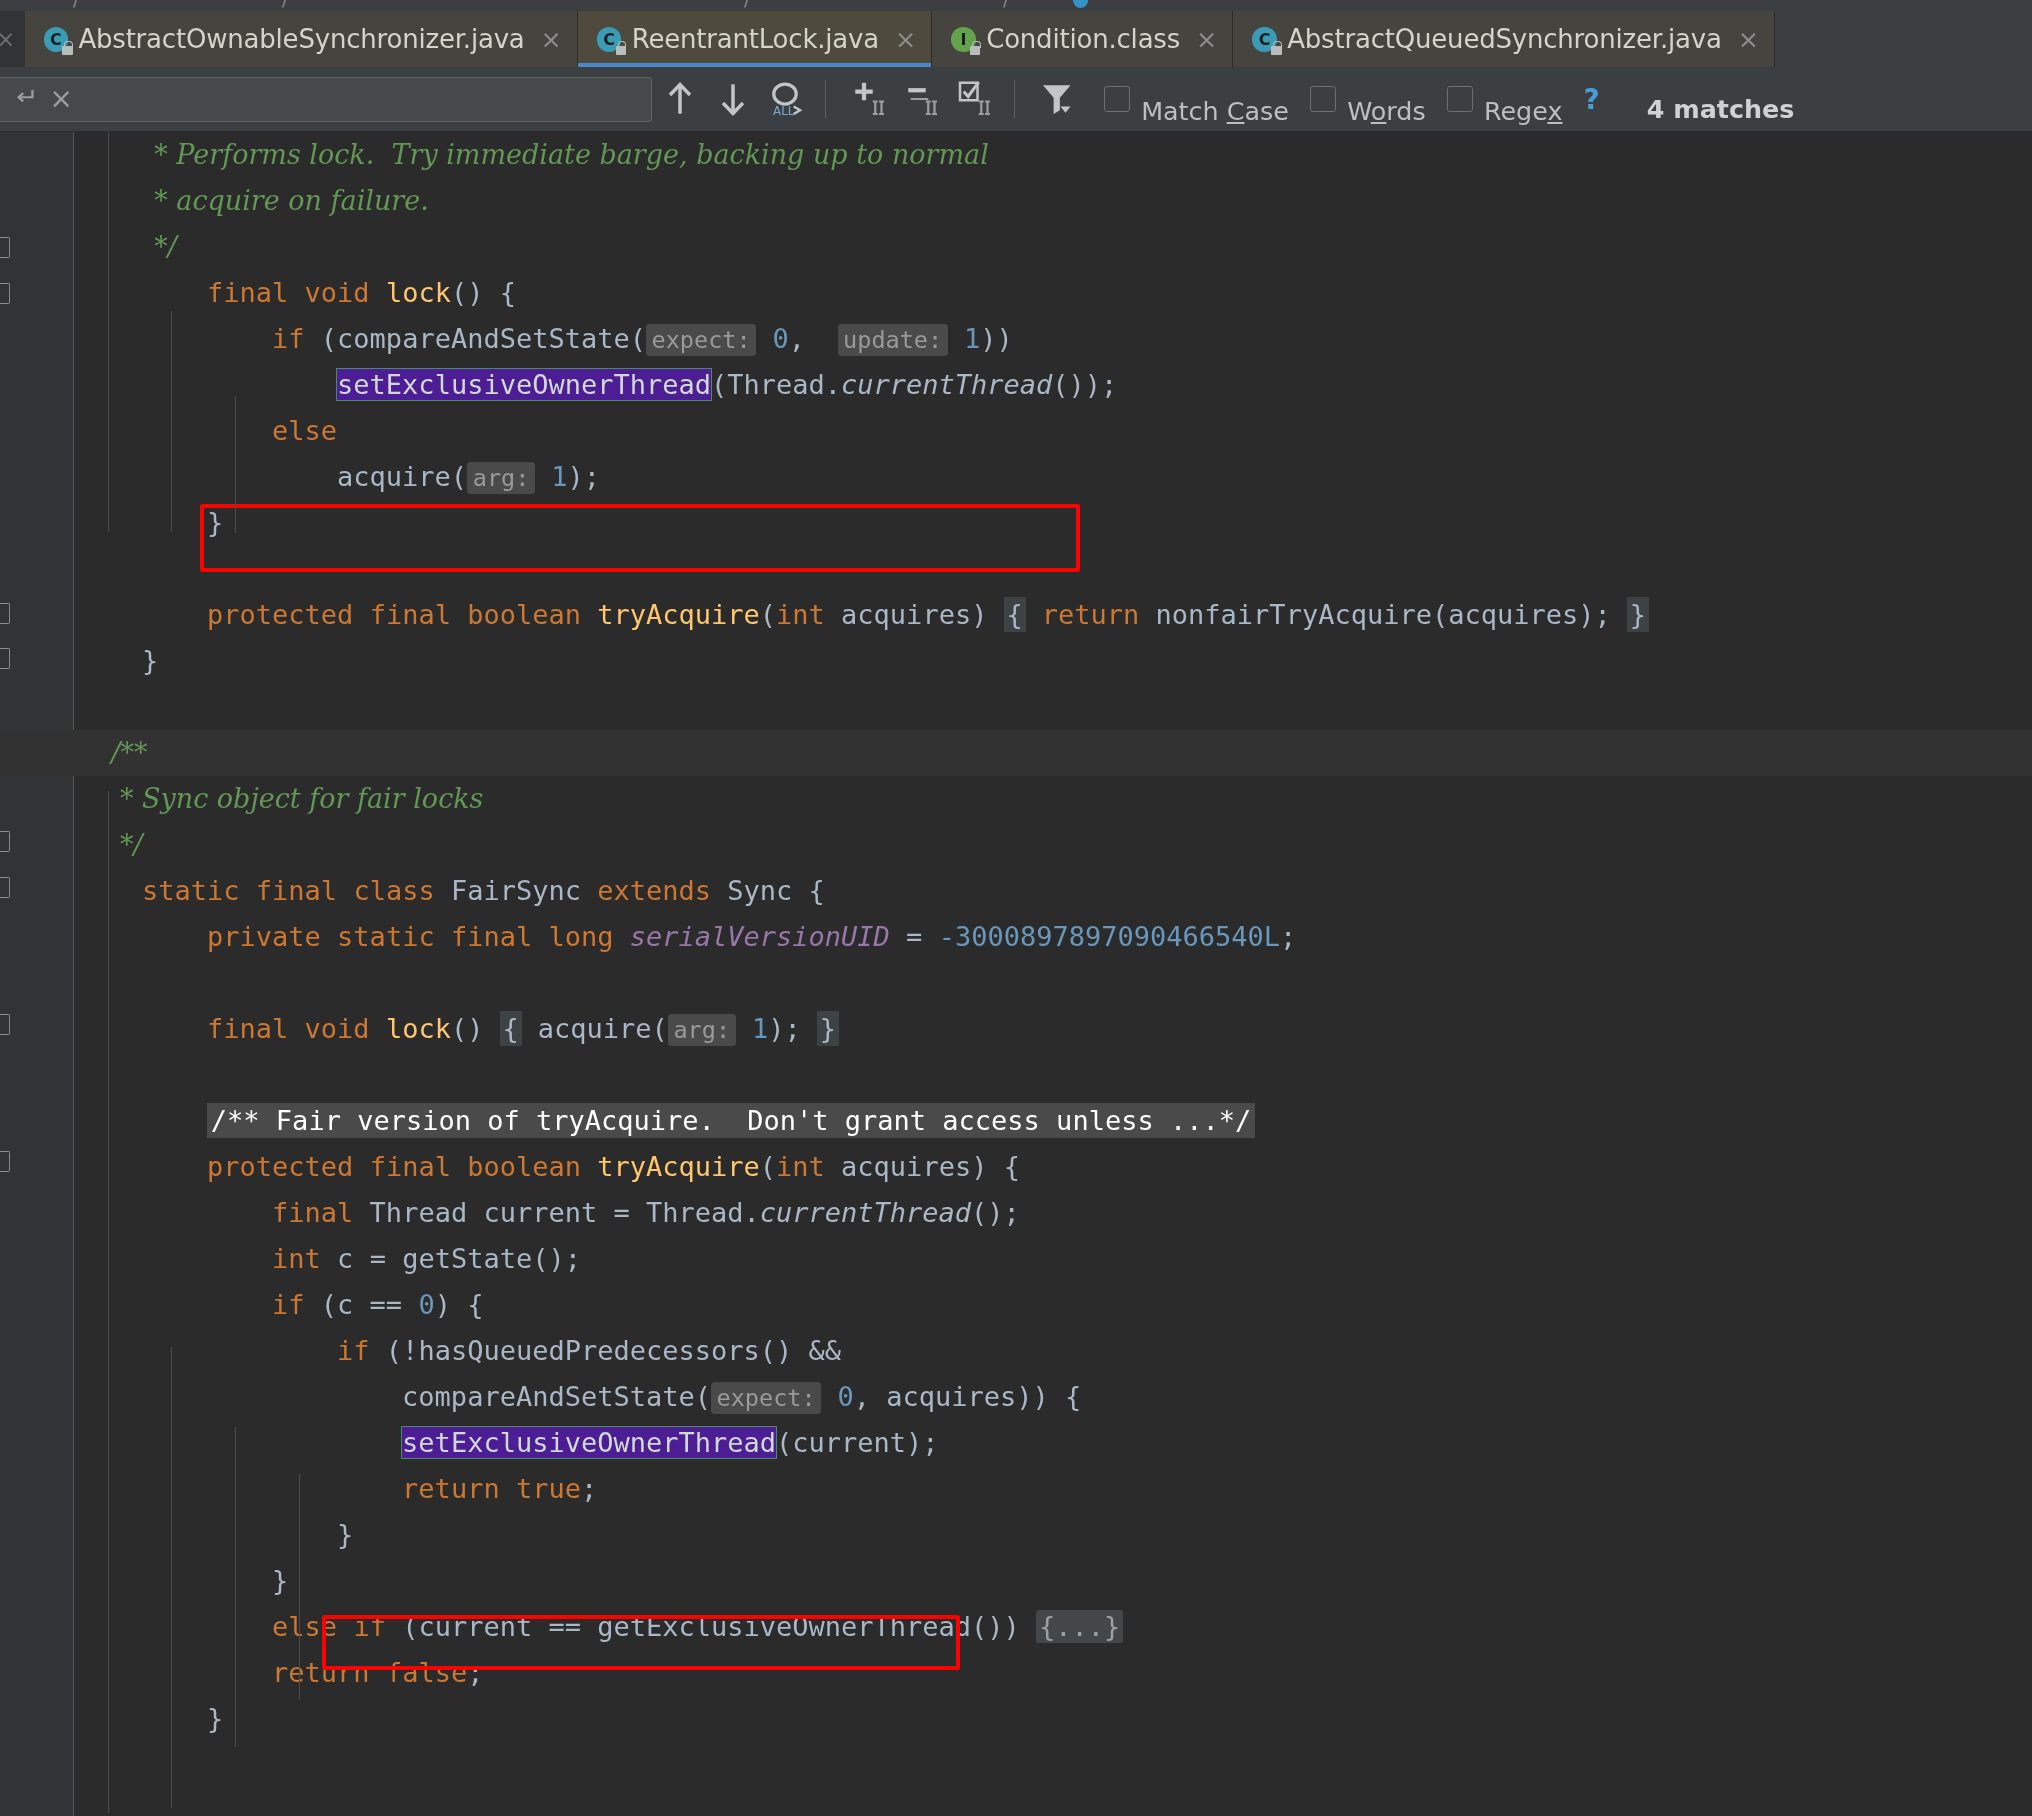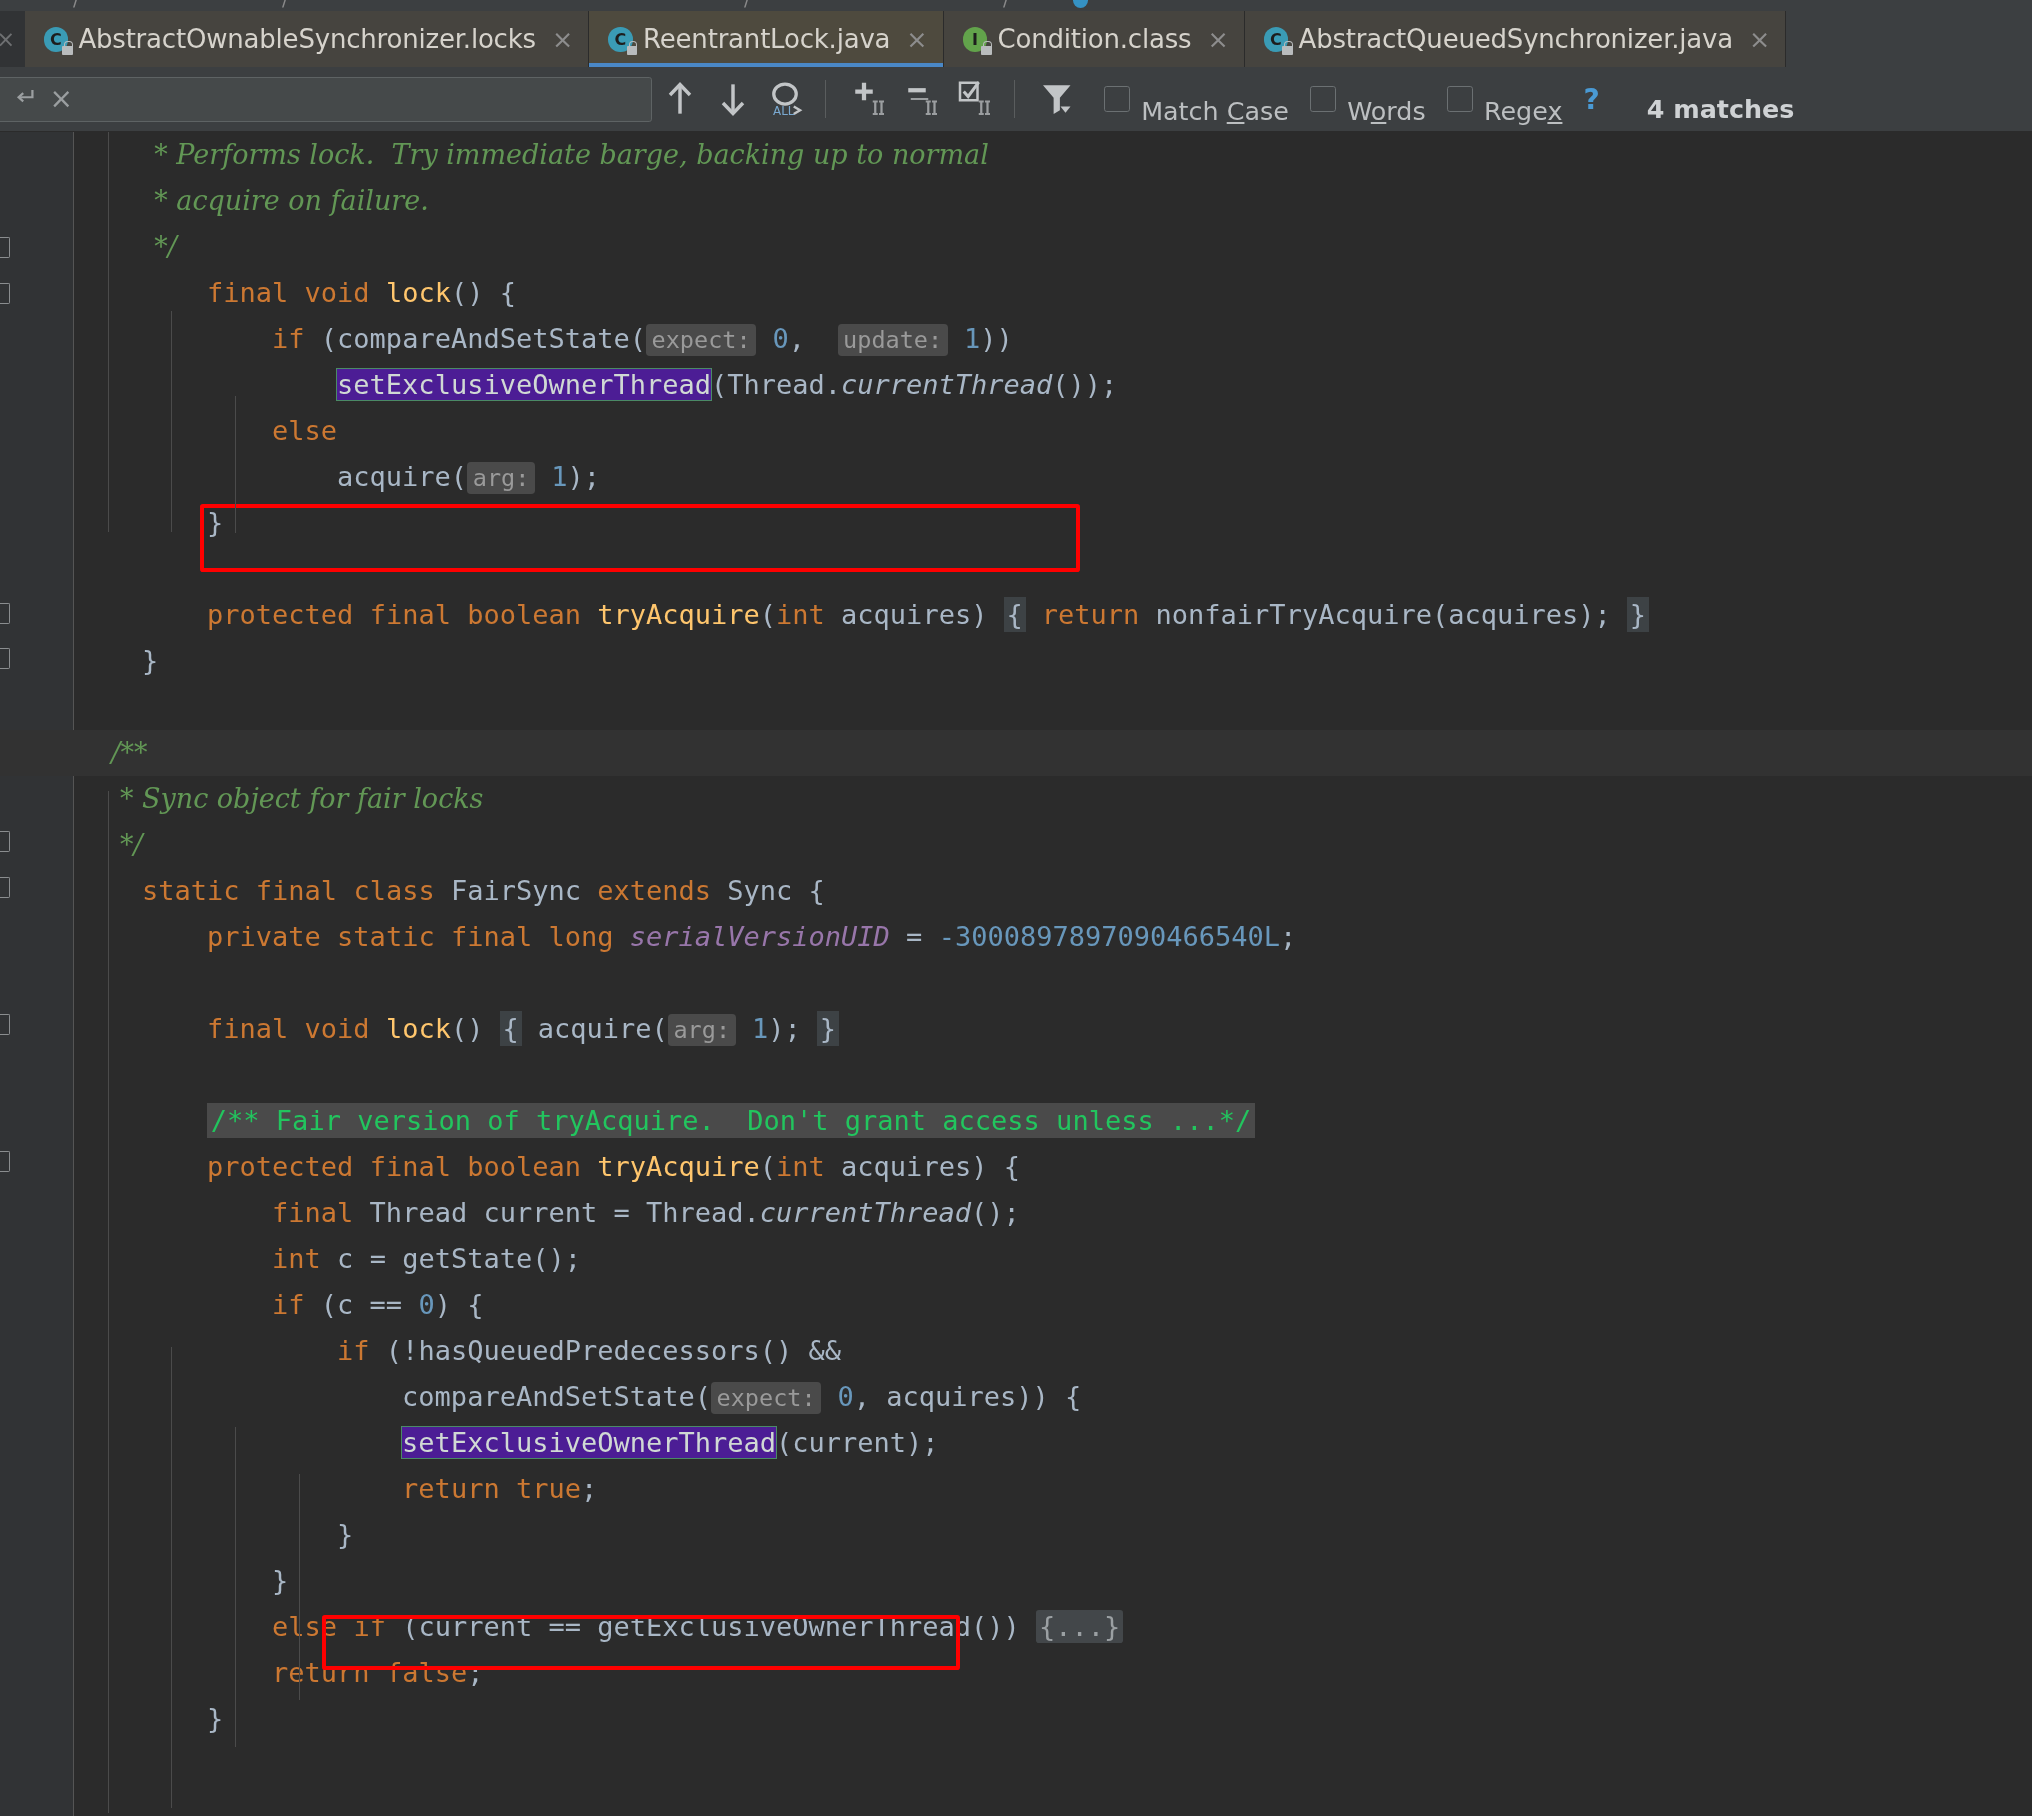--- a/index.html
+++ b/index.html
@@ -283,21 +283,21 @@
   }
   
   .fold {
     background: #43474a;
     color: #9ba0a3;
     border-radius: 2.8px;
     padding: 0.9px 2.8px;
   }
   .foldcmt {
     background: #4a4a4a;
-    color: #22c55e;
+    color: #ffffff;
     padding: 1.9px 3.8px;
   }
   .brace-hl {
     background: #3d4245;
     padding: 1.9px 2.8px;
   }
   
   .match {
     background: #4c1d95;
     color: #d0d9d4;
@@ -330,21 +330,21 @@
 </div>
 
 <div class="tabbar">
   <div class="tab-gutter"></div>
 
   <div class="tab inactive">
     <span class="ficon cls">
       <span class="disc">C</span>
         <span class="lock"></span>
     </span>
-    <span class="tab-label">AbstractOwnableSynchronizer.locks</span>
+    <span class="tab-label">AbstractOwnableSynchronizer.java</span>
     <span class="tab-close">×</span>
   </div>
 
   <div class="tab active">
     <span class="ficon cls">
       <span class="disc">C</span>
         <span class="lock"></span>
     </span>
     <span class="tab-label">ReentrantLock.java</span>
     <span class="tab-close">×</span>

